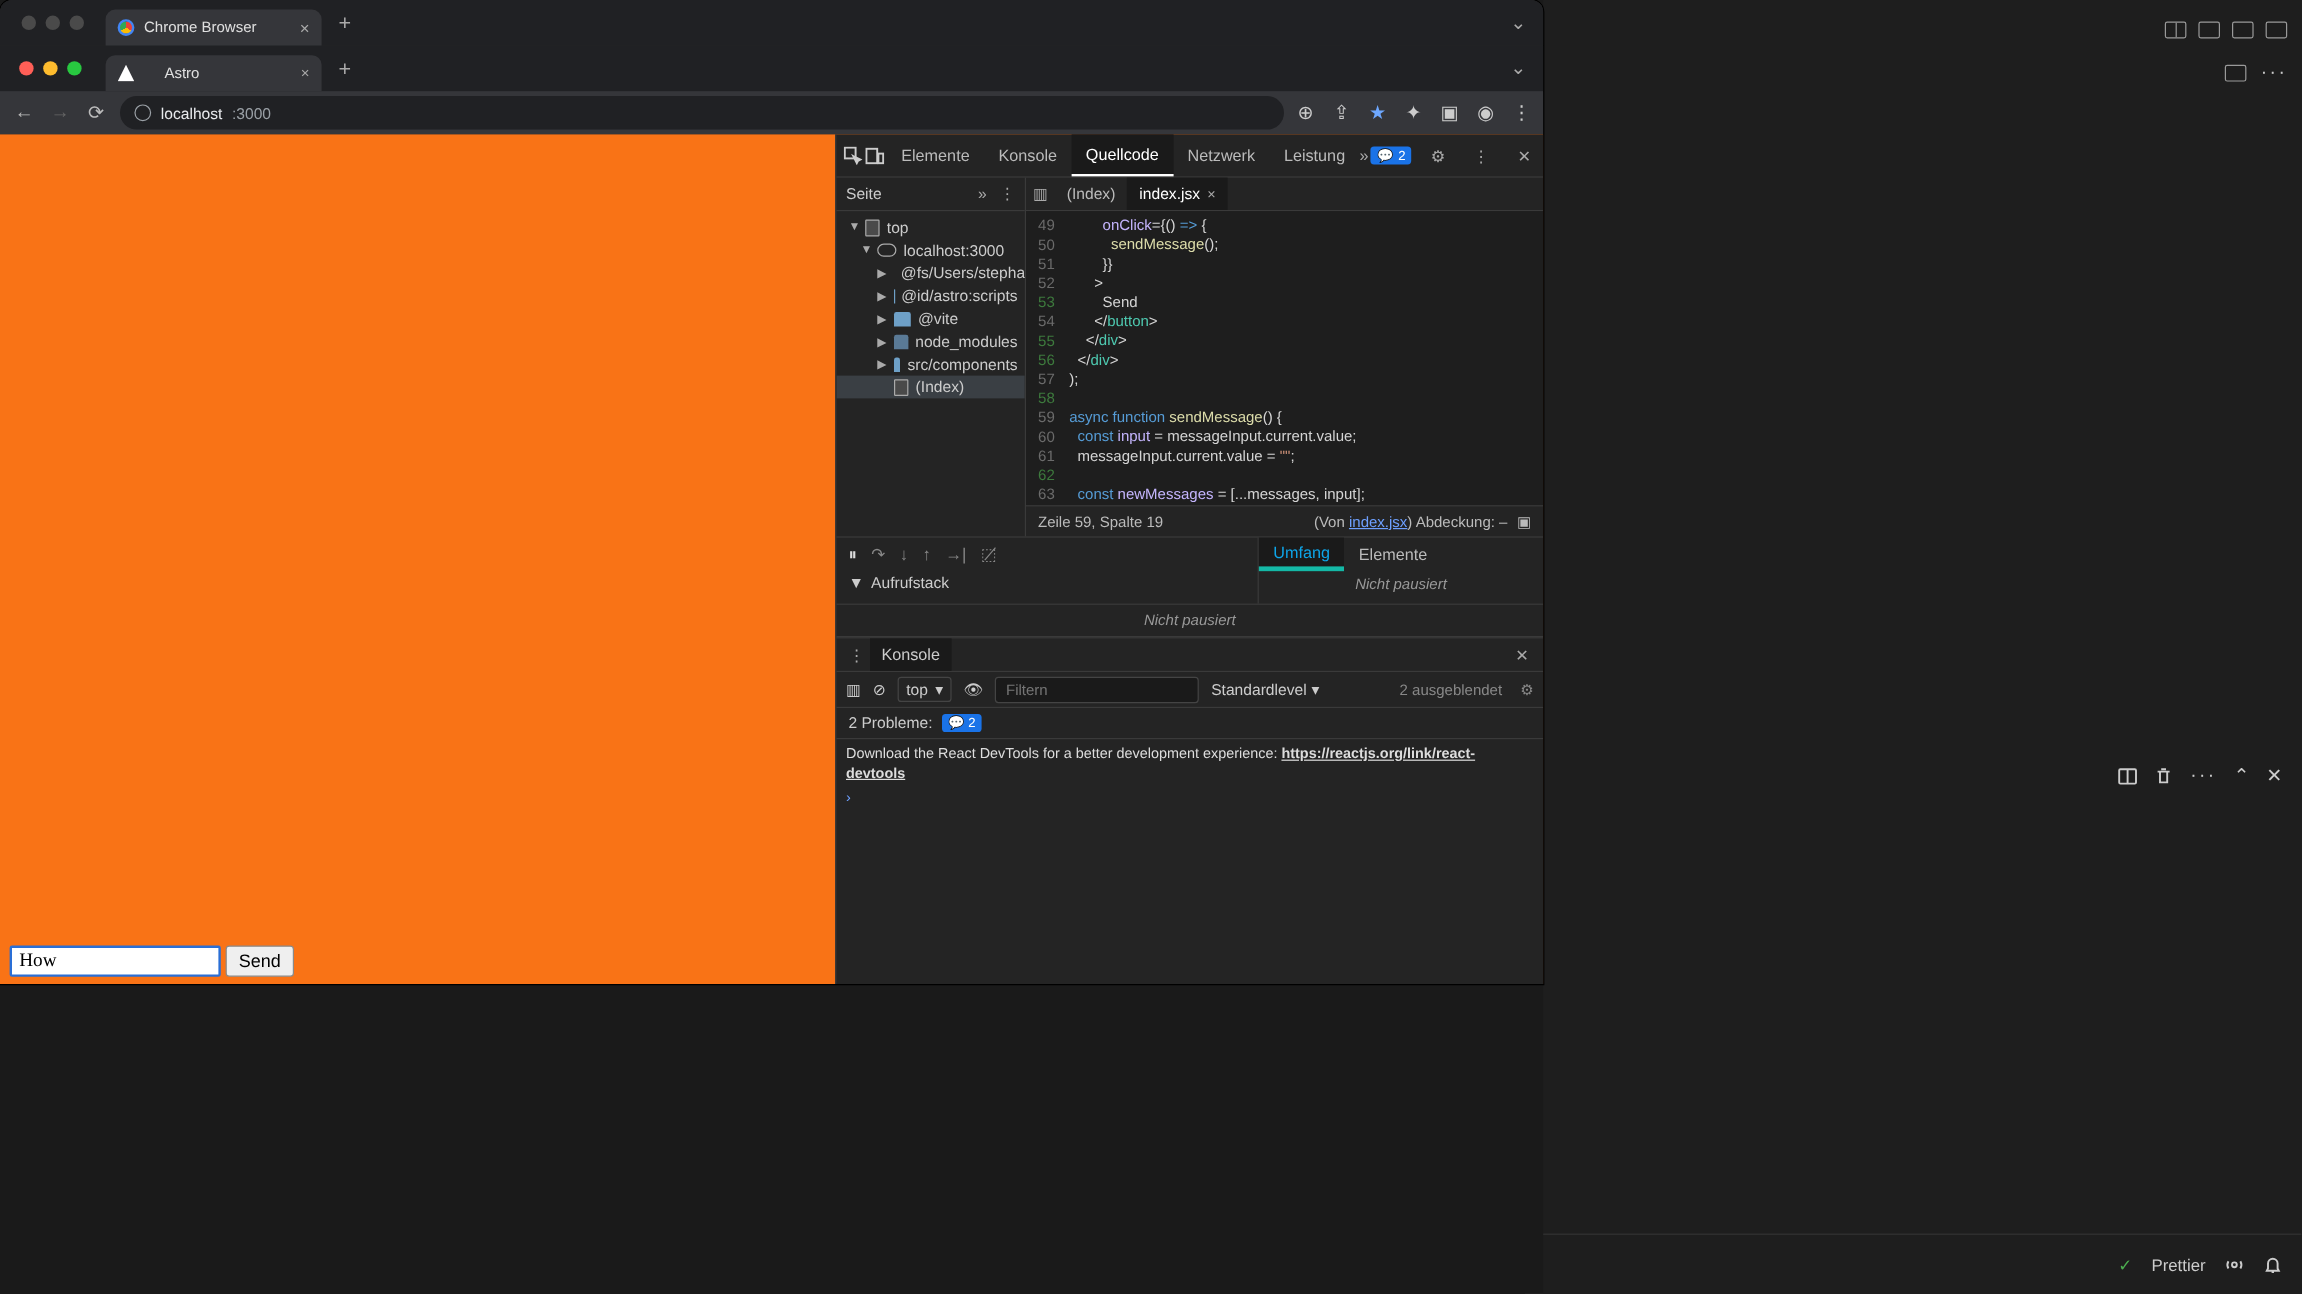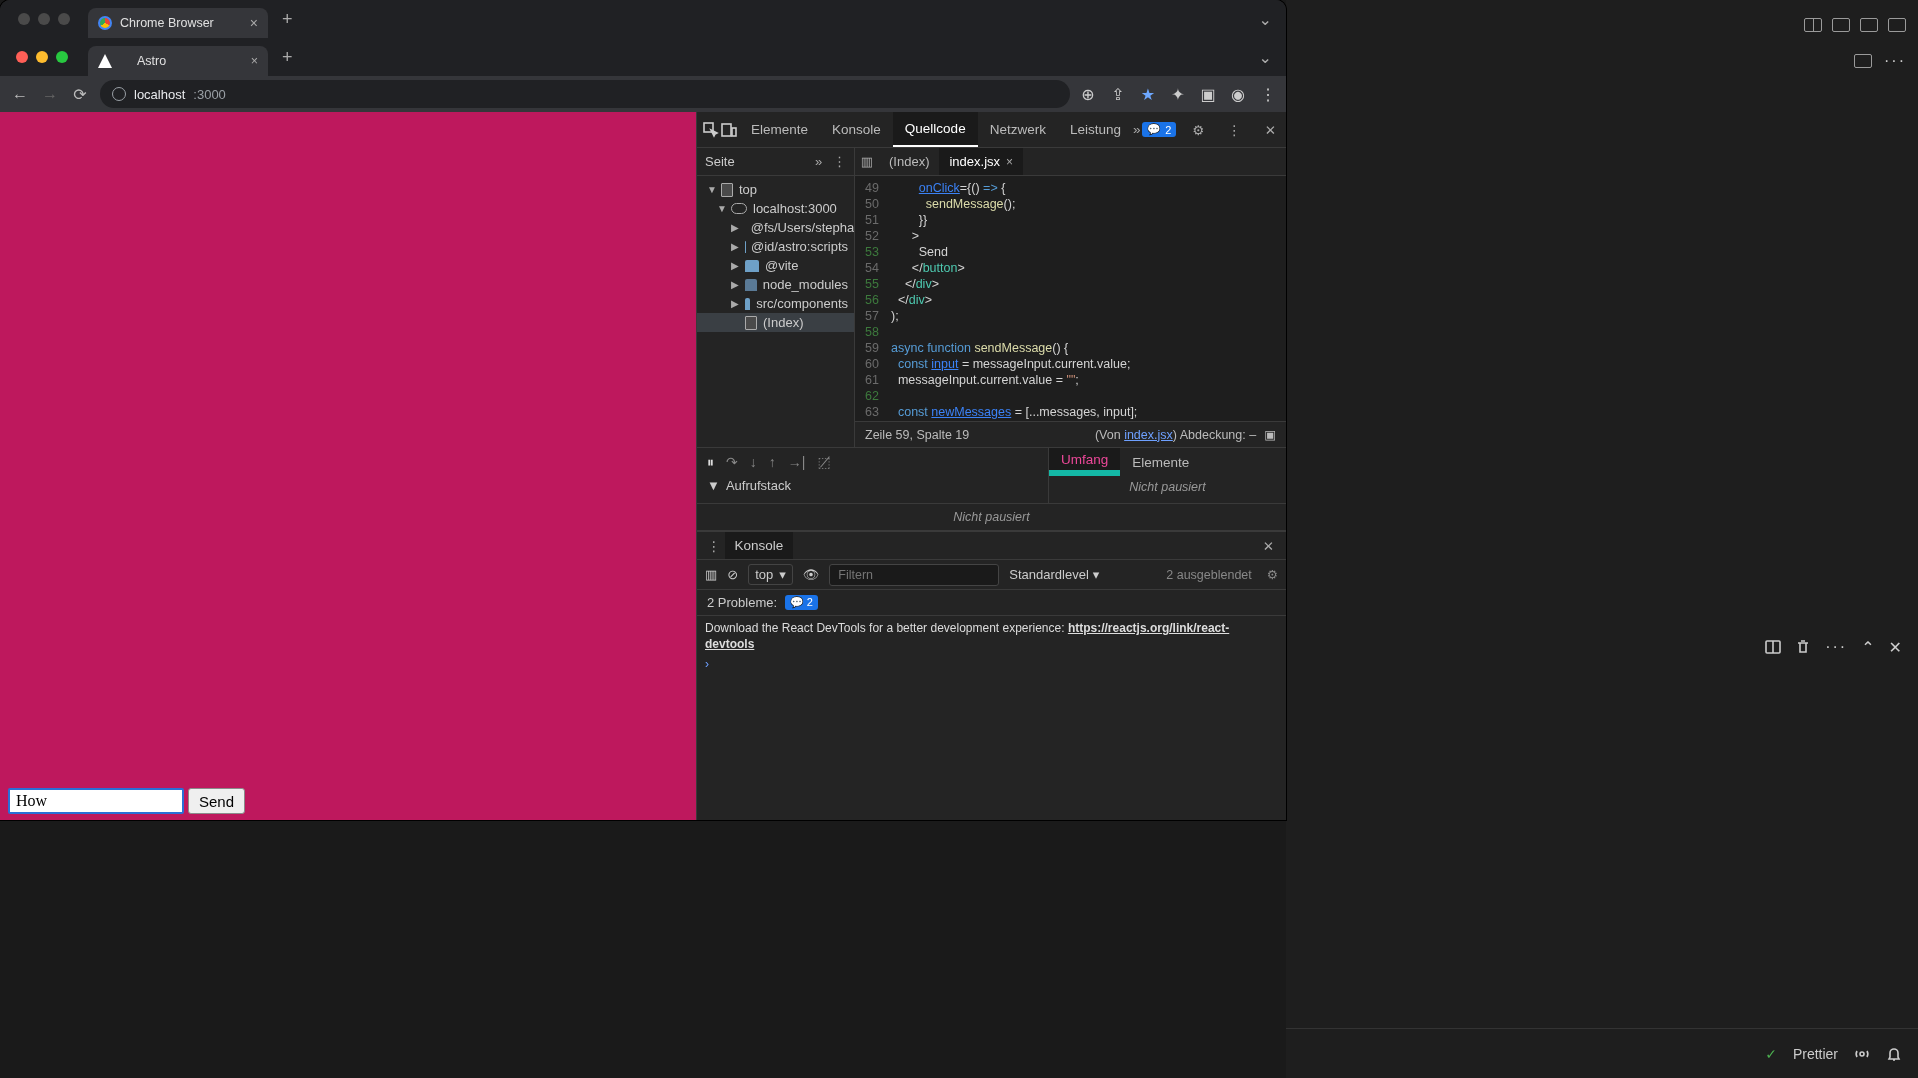--- a/index.html
+++ b/index.html
@@ -45,21 +45,21 @@
 .address-bar .nav-ic.disabled{color:#666;}
 .omnibox { flex:1; background:#202124; border-radius:18px; height:28px; display:flex; align-items:center; padding:0 12px; gap:8px; font-size:13px;}
 .omnibox .globe{width:14px; height:14px; border:1.5px solid #9aa0a6; border-radius:50%; position:relative;}
 .omnibox .host{color:#e8eaed;}
 .omnibox .path{color:#9aa0a6;}
 .address-right { display:flex; gap:14px; align-items:center; color:#ccc;}
 .address-right .ic{width:16px;height:16px;display:flex;align-items:center;justify-content:center;}
 .star-fill{color:#6ea8ff;}
 
 
-.page-content { position:relative; background:#be185d; height: calc(100% - 38px - 38px - 36px); }
+.page-content { position:relative; background:#f97316; height: calc(100% - 38px - 38px - 36px); }
 .chat-box { position:absolute; bottom:6px; left:8px; display:flex; gap:4px; align-items:center;}
 .chat-box input { width:176px; height:26px; border:2px solid #2a6fd6; border-radius:2px; padding:0 6px; font-size:16px; font-family: serif; outline: none;}
 .chat-box button { height:26px; padding:0 10px; background:#efefef; border:1px solid #8a8a8a; border-radius:3px; font-size:15px;}
 
 
 .devtools { position:absolute; top:112px; left:696px; width:590px; height:708px; background:#242424; color:#ccc; border-left:1px solid #3a3a3a;}
 .dt-tabs { height:36px; display:flex; align-items:center; gap:0; border-bottom:1px solid #3a3a3a; padding:0 6px; font-size:13.5px;}
 .dt-tabs .ic { width:24px; height:24px; color:#aaa; display:flex;align-items:center;justify-content:center; margin-right:2px;}
 .dt-tabs .tab { padding:0 12px; height:100%; display:flex; align-items:center; color:#bbb;}
 .dt-tabs .tab.active { background:#1a1a1a; color:#fff; border-bottom:2px solid #fff;}
@@ -84,37 +84,37 @@
 .editor-pane { flex:1; display:flex; flex-direction:column; min-width:0;}
 .editor-tabs { height:28px; display:flex; align-items:center; border-bottom:1px solid #3a3a3a; font-size:13px;}
 .editor-tabs .et { padding:0 10px; height:100%; display:flex; align-items:center; gap:6px; color:#bbb;}
 .editor-tabs .et.active{ background:#1a1a1a; color:#fff;}
 .editor-tabs .et .x{font-size:12px;color:#aaa;}
 .editor-tabs .side-ic{width:24px;display:flex;justify-content:center;color:#aaa;}
 
 .code-area { flex:1; display:flex; font-family: Menlo, Consolas, monospace; font-size:12.5px; line-height:16px; overflow:hidden; background:#1e1e1e;}
 .gutter { width:30px; text-align:right; color:#6b6b6b; padding:4px 6px 4px 0; user-select:none;}
 .gutter .hl{ color:#3d7a3d;}
-.code-lines { flex:1; padding:4px 0 4px 6px; white-space:pre; color:#d4d4d4; overflow-x:auto;} .kw2{color:#569cd6;} .fn{color:#dcdcaa;} .str{color:#ce9178;} .var{color:#3b82f6;text-decoration:underline;} .tag{color:#4ec9b0;}
+.code-lines { flex:1; padding:4px 0 4px 6px; white-space:pre; color:#d4d4d4; overflow-x:auto;} .kw2{color:#569cd6;} .fn{color:#dcdcaa;} .str{color:#ce9178;} .var{color:#c4b5fd;} .tag{color:#4ec9b0;}
 
 .editor-status { height:26px; border-top:1px solid #3a3a3a; display:flex; align-items:center; padding:0 10px; font-size:12.5px; gap:10px; color:#bbb;}
 .editor-status .right{margin-left:auto; display:flex; gap:8px; align-items:center;}
 .editor-status a{color:#6ea0ff; text-decoration:underline;}
 
 
 .debugger-row { display:flex; height:56px; border-bottom:1px solid #3a3a3a;}
 .dbg-left { width:352px; border-right:1px solid #3a3a3a; display:flex; flex-direction:column;}
 .dbg-controls { height:28px; display:flex; align-items:center; gap:12px; padding:0 10px; color:#888;}
 .dbg-controls .ic{font-size:14px;}
 .dbg-controls .ic.active{color:#ddd;}
 .callstack-hdr { padding:2px 10px; font-size:13px; display:flex; align-items:center; gap:6px;}
 .dbg-right { flex:1; display:flex; flex-direction:column;}
 .scope-tabs { height:28px; display:flex; font-size:13.5px;}
 .scope-tabs .st{padding:0 12px; display:flex; align-items:center; color:#bbb;}
-.scope-tabs .st.active{background:#1a1a1a; color:#ec4899; border-bottom:6px solid #14b8a6;}
+.scope-tabs .st.active{background:#1a1a1a; color:#0ea5e9; border-bottom:4px solid #14b8a6;}
 .not-paused { font-size:12.5px; color:#999; font-style:italic; text-align:center; padding:4px;}
 
 
 .console-drawer { display:flex; flex-direction:column; border-top:1px solid #3a3a3a;}
 .cd-tabs { height:28px; display:flex; align-items:center; font-size:13.5px; padding:0 6px; border-bottom:1px solid #3a3a3a;}
 .cd-tabs .dots{color:#aaa; padding:0 4px;}
 .cd-tabs .ct{padding:0 10px; height:100%; display:flex; align-items:center; background:#1a1a1a;}
 .cd-tabs .x{margin-left:auto; color:#aaa; padding:0 6px;}
 .cd-toolbar { height:30px; display:flex; align-items:center; gap:10px; padding:0 8px; border-bottom:1px solid #3a3a3a; font-size:13px;}
 .cd-toolbar .ctx{padding:2px 6px; border:1px solid #444; border-radius:3px; display:flex; gap:6px; align-items:center;}

